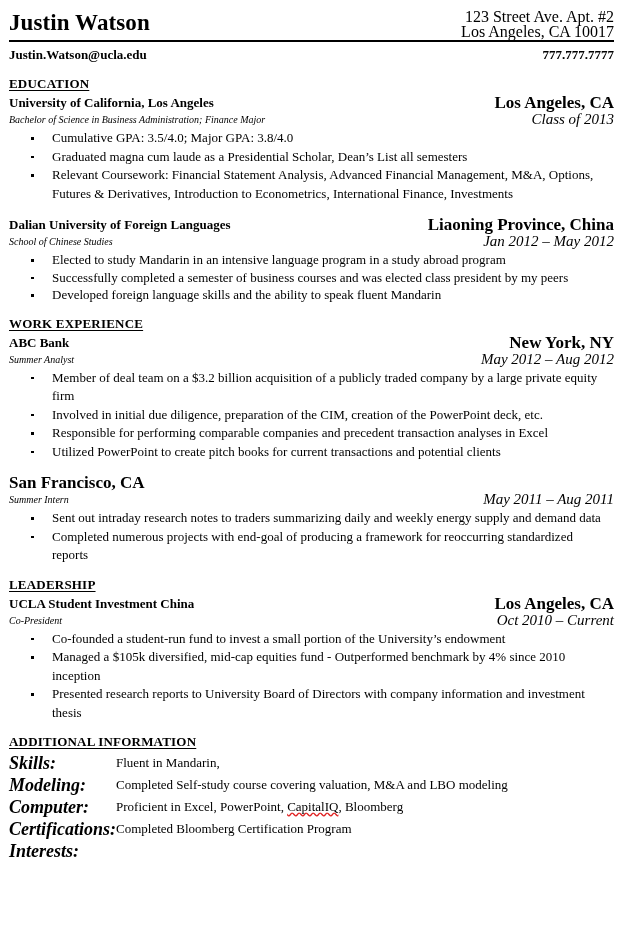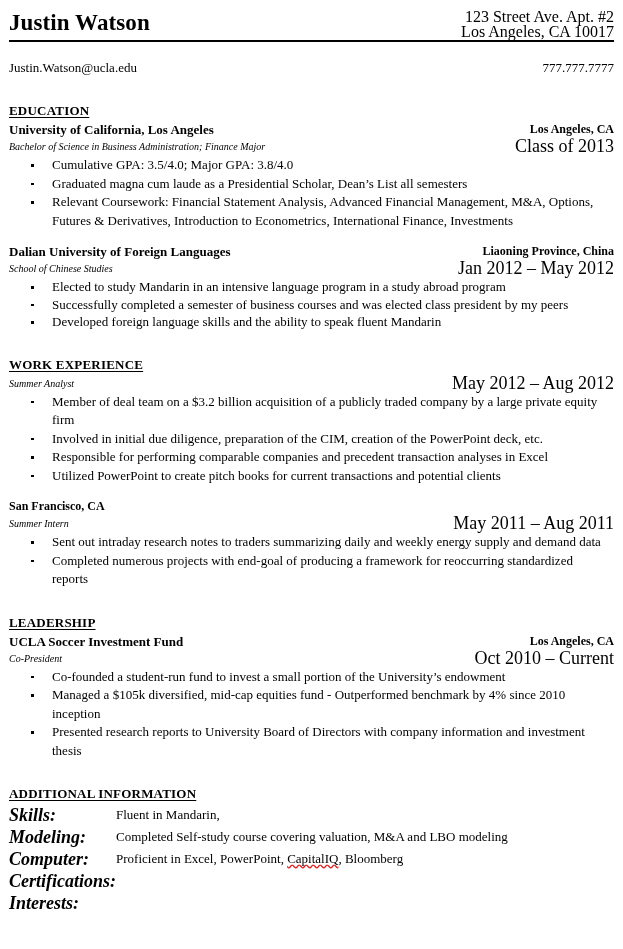--- a/index.html
+++ b/index.html
@@ -43,27 +43,28 @@
   .header-rule {
     border-bottom: 2.2px solid #000;
     margin-top: 1px;
   }
   .header-bottom {
     display: flex;
     justify-content: space-between;
     align-items: flex-end;
     font-size: 13px;
     line-height: 19px;
-    padding-top: 16px;
+    padding-top: 3px;
+    font-weight: bold;
   }
   .phone { font-size: 13px; }
 
   
   .section {
-    margin-top: 24px;
+    margin-top: 10px;
   }
   .section-title {
     font-size: 13px;
     font-weight: bold;
     text-decoration: underline;
     text-underline-offset: 2px;
     letter-spacing: 0.2px;
     display: inline-block;
     margin-bottom: 1px;
   }
@@ -77,30 +78,31 @@
     display: flex;
     justify-content: space-between;
     align-items: flex-end;
     line-height: 17px;
   }
   .org {
     font-size: 13px;
     font-weight: bold;
   }
   .place {
-    font-size: 12px;
+    font-size: 17px;
     font-weight: bold;
     white-space: nowrap;
   }
   .role {
     font-size: 10px;
     font-style: italic;
   }
   .dates {
-    font-size: 18px;
+    font-size: 15px;
+    font-style: italic;
     white-space: nowrap;
   }
 
   
   ul.bullets {
     list-style: none;
     margin: 1px 0 0 0;
     padding: 0;
   }
   ul.bullets li {
@@ -188,20 +190,24 @@
             <div class="dates">Jan 2012 – May 2012</div>
           </div>
           <ul class="bullets tight">
             <li>Elected to study Mandarin in an intensive language program in a study abroad program</li>
             <li>Successfully completed a semester of business courses and was elected class president by my peers</li>
             <li>Developed foreign language skills and the ability to speak fluent Mandarin</li>
           </ul>
         </div></div>
       <div class="section"><div class="section-title">WORK EXPERIENCE</div><div class="entry">
           <div class="entry-line">
+            <div class="org">ABC Bank</div>
+            <div class="place">New York, NY</div>
+          </div>
+          <div class="entry-line">
             <div class="role">Summer Analyst</div>
             <div class="dates">May 2012 – Aug 2012</div>
           </div>
           <ul class="bullets">
             <li>Member of deal team on a $3.2 billion acquisition of a publicly traded company by a large private equity firm</li>
             <li>Involved in initial due diligence, preparation of the CIM, creation of the PowerPoint deck, etc.</li>
             <li>Responsible for performing comparable companies and precedent transaction analyses in Excel</li>
             <li>Utilized PowerPoint to create pitch books for current transactions and potential clients</li>
           </ul>
         </div><div class="entry">
@@ -212,21 +218,21 @@
             <div class="role">Summer Intern</div>
             <div class="dates">May 2011 – Aug 2011</div>
           </div>
           <ul class="bullets">
             <li>Sent out intraday research notes to traders summarizing daily and weekly energy supply and demand data</li>
             <li>Completed numerous projects with end-goal of producing a framework for reoccurring standardized reports</li>
           </ul>
         </div></div>
       <div class="section"><div class="section-title">LEADERSHIP</div><div class="entry">
           <div class="entry-line">
-            <div class="org">UCLA Soccer Investment Fund</div>
+            <div class="org">UCLA Student Investment China</div>
             <div class="place">Los Angeles, CA</div>
           </div>
           <div class="entry-line">
             <div class="role">Co-President</div>
             <div class="dates">Oct 2010 – Current</div>
           </div>
           <ul class="bullets">
             <li>Co-founded a student-run fund to invest a small portion of the University’s endowment</li>
             <li>Managed a $105k diversified, mid-cap equities fund - Outperformed benchmark by 4% since 2010 inception</li>
             <li>Presented research reports to University Board of Directors with company information and investment thesis</li>
@@ -244,20 +250,21 @@
         <div class="addl-row">
           <div class="addl-label">Modeling:</div>
           <div class="addl-value">Completed Self-study course covering valuation, M&amp;A and LBO modeling</div>
         </div>
         <div class="addl-row">
           <div class="addl-label">Computer:</div>
           <div class="addl-value"><span>Proficient in Excel, PowerPoint, </span><span class="misspell">CapitalIQ</span><span>, Bloomberg</span></div>
         </div>
         <div class="addl-row">
           <div class="addl-label">Certifications:</div>
+          <div class="addl-value">Completed Bloomberg Certification Program</div>
         </div>
         <div class="addl-row">
           <div class="addl-label">Interests:</div>
         </div>
       </div>
   </div>
 
 </div>
 
 </body></html>

